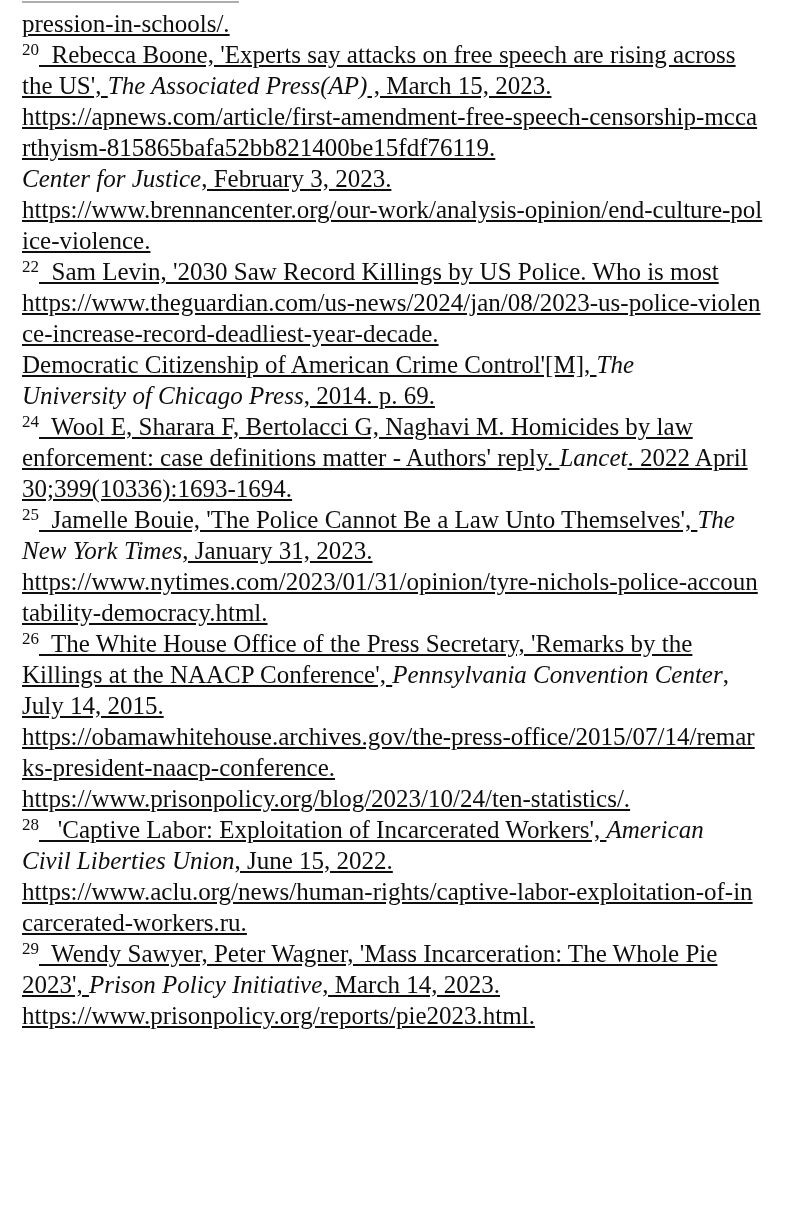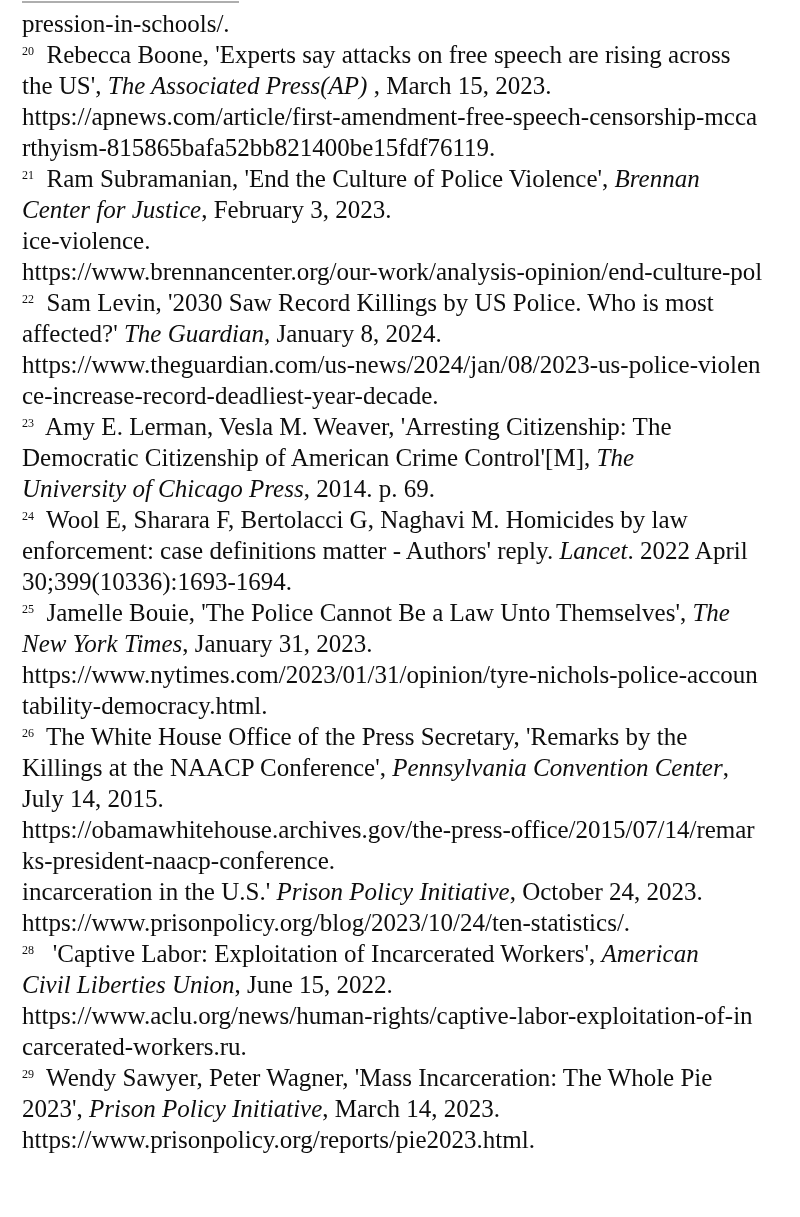--- a/index.html
+++ b/index.html
@@ -29,65 +29,61 @@
     top: 8px;
     width: 768px;
     font-size: 25px;
     line-height: 31px;
     color: #0e0e0e;
   }
   .line {
     white-space: pre;
     height: 31px;
   }
-  .seg-n { font-style: normal; }
+  .seg-n { font-style: normal; text-decoration: underline; }
   .seg-i { font-style: italic; text-align: center; }
   .seg-sup {
-    font-size: 12px;
+    font-size: 17px;
     line-height: 0;
     position: relative;
     top: -8px;
     font-style: normal;
   }
 </style>
 </head>
 <body>
 
 <div class="page">
   <div class="remnant"></div>
   <div class="doc" id="doc" style="color: rgb(14, 14, 14);">
       <div class="line"><span class="seg-n">pression-in-schools/.</span></div>
       <div class="line"><span class="seg-sup">20</span><span class="seg-n">  Rebecca Boone, 'Experts say attacks on free speech are rising across</span></div>
       <div class="line"><span class="seg-n">the US', </span><span class="seg-i">The Associated Press(AP)</span><span class="seg-n"> , March 15, 2023.</span></div>
       <div class="line"><span class="seg-n">https://apnews.com/article/first-amendment-free-speech-censorship-mcca</span></div>
       <div class="line"><span class="seg-n">rthyism-815865bafa52bb821400be15fdf76119.</span></div>
-      <div class="line"><span class="seg-sup">21</span><span class="seg-n">  Ram Subramanian, 'End the Culture of Police Violence', </span><span class="seg-i">Brennan</span></div>
       <div class="line"><span class="seg-i">Center for Justice</span><span class="seg-n">, February 3, 2023.</span></div>
+      <div class="line"><span class="seg-n">https://www.brennancenter.org/our-work/analysis-opinion/end-culture-pol</span></div>
       <div class="line"><span class="seg-n">ice-violence.</span></div>
-      <div class="line"><span class="seg-n">https://www.brennancenter.org/our-work/analysis-opinion/end-culture-pol</span></div>
       <div class="line"><span class="seg-sup">22</span><span class="seg-n">  Sam Levin, '2030 Saw Record Killings by US Police. Who is most</span></div>
-      <div class="line"><span class="seg-n">affected?' </span><span class="seg-i">The Guardian</span><span class="seg-n">, January 8, 2024.</span></div>
       <div class="line"><span class="seg-n">https://www.theguardian.com/us-news/2024/jan/08/2023-us-police-violen</span></div>
       <div class="line"><span class="seg-n">ce-increase-record-deadliest-year-decade.</span></div>
-      <div class="line"><span class="seg-sup">23</span><span class="seg-n">  Amy E. Lerman, Vesla M. Weaver, 'Arresting Citizenship: The</span></div>
       <div class="line"><span class="seg-n">Democratic Citizenship of American Crime Control'[M], </span><span class="seg-i">The</span></div>
       <div class="line"><span class="seg-i">University of Chicago Press</span><span class="seg-n">, 2014. p. 69.</span></div>
       <div class="line"><span class="seg-sup">24</span><span class="seg-n">  Wool E, Sharara F, Bertolacci G, Naghavi M. Homicides by law</span></div>
       <div class="line"><span class="seg-n">enforcement: case definitions matter - Authors' reply. </span><span class="seg-i">Lancet</span><span class="seg-n">. 2022 April</span></div>
       <div class="line"><span class="seg-n">30;399(10336):1693-1694.</span></div>
       <div class="line"><span class="seg-sup">25</span><span class="seg-n">  Jamelle Bouie, 'The Police Cannot Be a Law Unto Themselves', </span><span class="seg-i">The</span></div>
       <div class="line"><span class="seg-i">New York Times</span><span class="seg-n">, January 31, 2023.</span></div>
       <div class="line"><span class="seg-n">https://www.nytimes.com/2023/01/31/opinion/tyre-nichols-police-accoun</span></div>
       <div class="line"><span class="seg-n">tability-democracy.html.</span></div>
       <div class="line"><span class="seg-sup">26</span><span class="seg-n">  The White House Office of the Press Secretary, 'Remarks by the</span></div>
       <div class="line"><span class="seg-n">Killings at the NAACP Conference', </span><span class="seg-i">Pennsylvania Convention Center</span><span class="seg-n">,</span></div>
       <div class="line"><span class="seg-n">July 14, 2015.</span></div>
       <div class="line"><span class="seg-n">https://obamawhitehouse.archives.gov/the-press-office/2015/07/14/remar</span></div>
       <div class="line"><span class="seg-n">ks-president-naacp-conference.</span></div>
-      <div class="line"><span class="seg-n">incarceration in the U.S.' </span><span class="seg-i">Prison Policy Initiative</span><span class="seg-n">, October 24, 2023.</span></div>
       <div class="line"><span class="seg-n">https://www.prisonpolicy.org/blog/2023/10/24/ten-statistics/.</span></div>
       <div class="line"><span class="seg-sup">28</span><span class="seg-n">   'Captive Labor: Exploitation of Incarcerated Workers', </span><span class="seg-i">American</span></div>
       <div class="line"><span class="seg-i">Civil Liberties Union</span><span class="seg-n">, June 15, 2022.</span></div>
       <div class="line"><span class="seg-n">https://www.aclu.org/news/human-rights/captive-labor-exploitation-of-in</span></div>
       <div class="line"><span class="seg-n">carcerated-workers.ru.</span></div>
       <div class="line"><span class="seg-sup">29</span><span class="seg-n">  Wendy Sawyer, Peter Wagner, 'Mass Incarceration: The Whole Pie</span></div>
       <div class="line"><span class="seg-n">2023', </span><span class="seg-i">Prison Policy Initiative</span><span class="seg-n">, March 14, 2023.</span></div>
       <div class="line"><span class="seg-n">https://www.prisonpolicy.org/reports/pie2023.html.</span></div>
     </div>
 </div>

